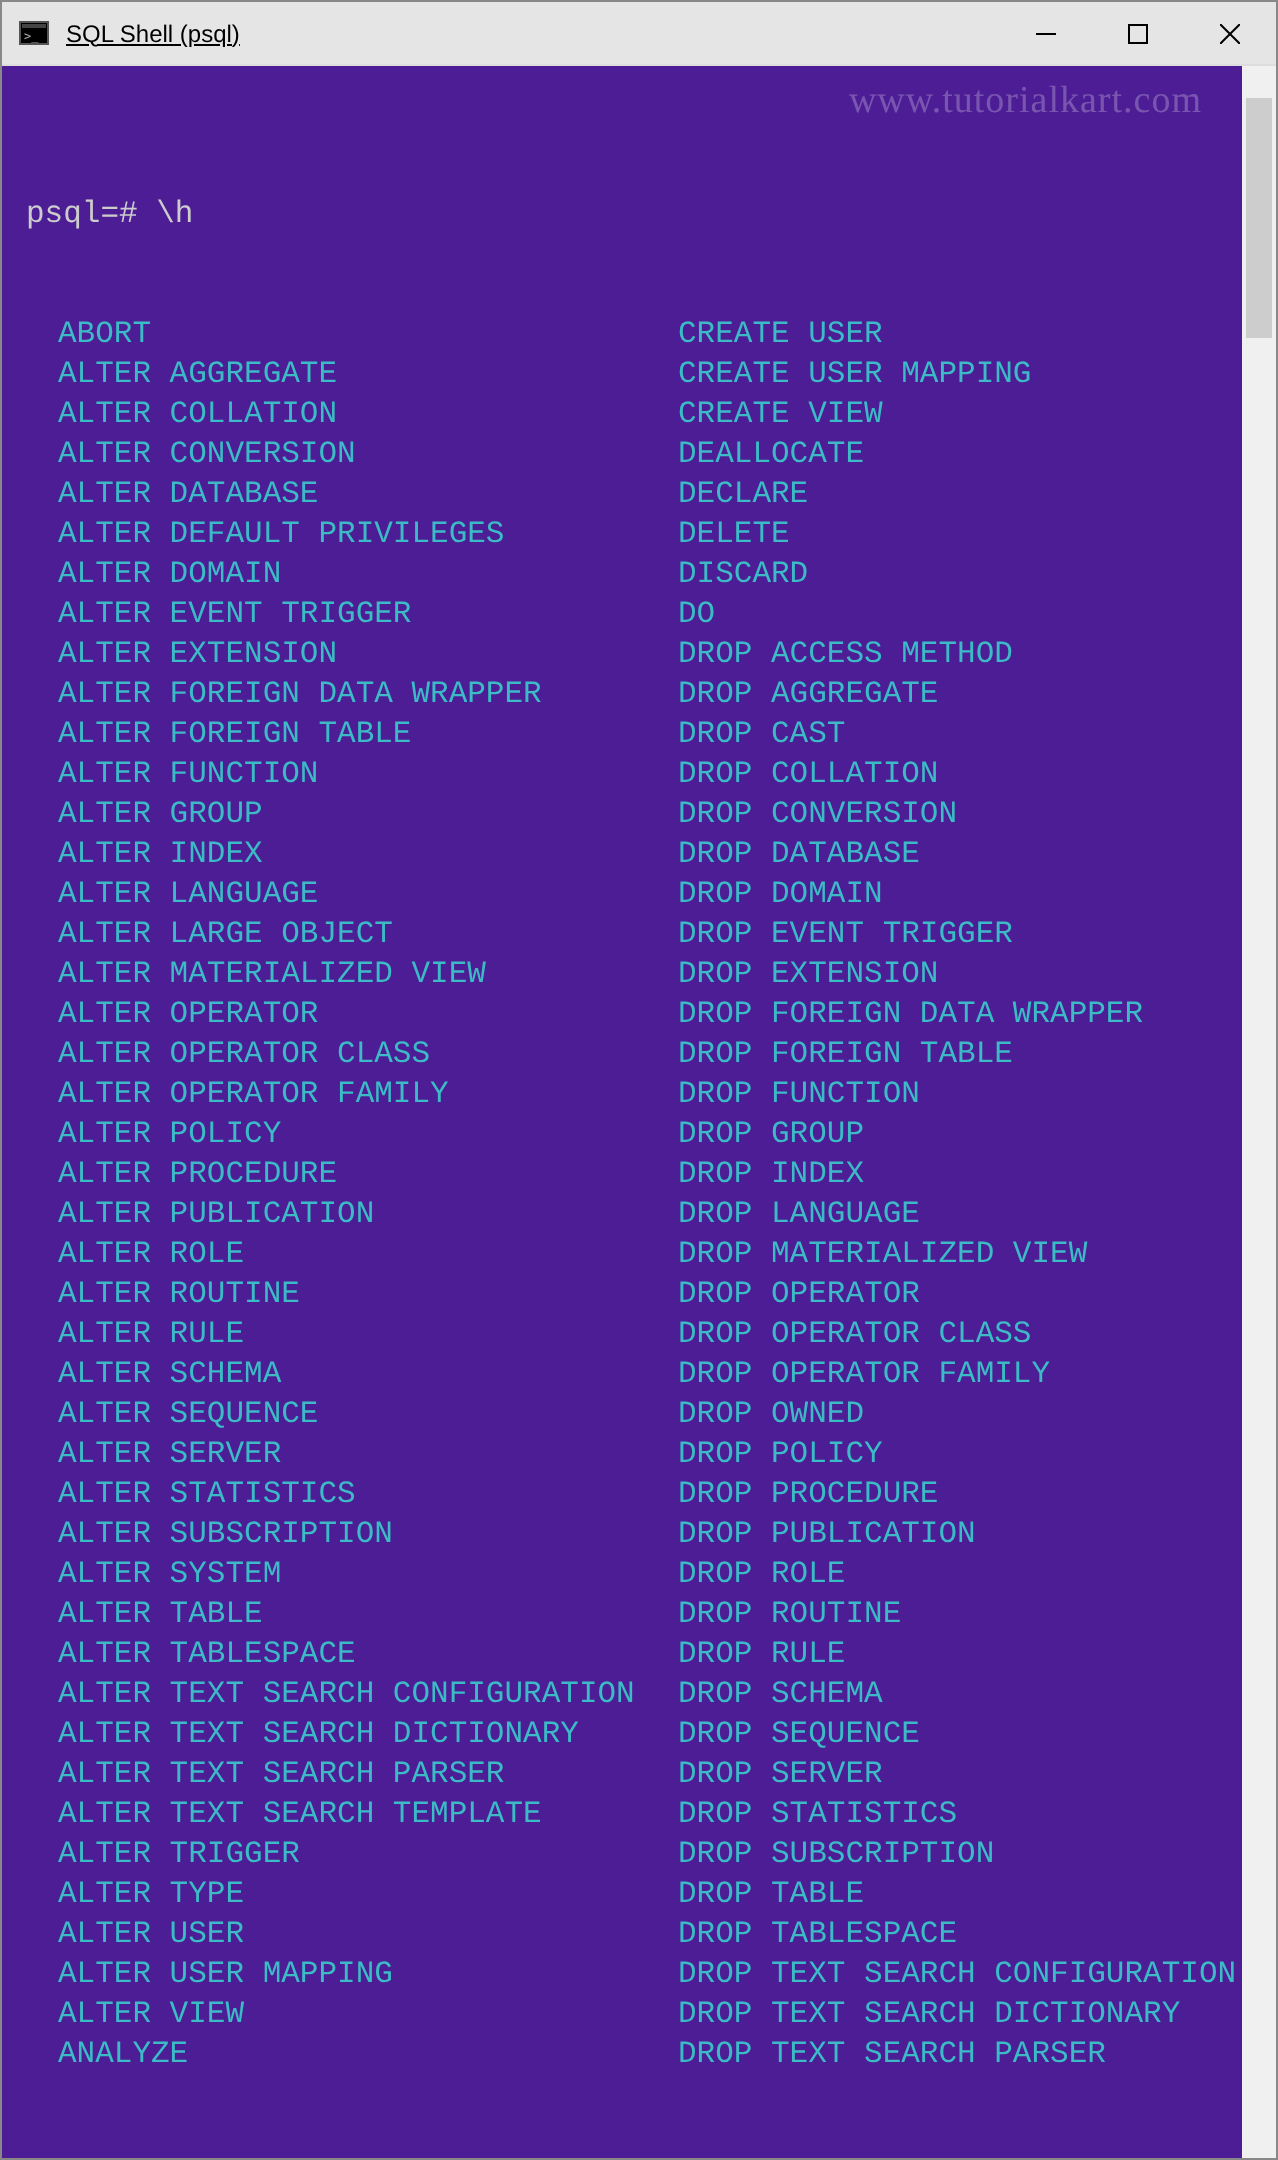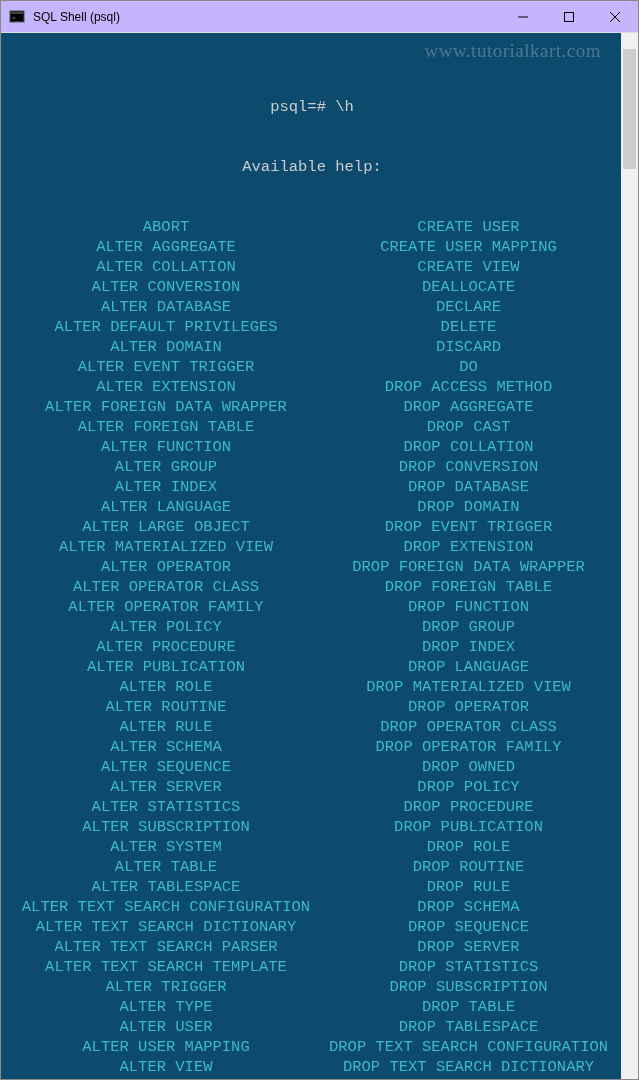--- a/index.html
+++ b/index.html
@@ -10,25 +10,26 @@
     body {
       width: 639px;
       height: 1080px;
       background: #fff;
       font-family: "Consolas", "Courier New", monospace;
       overflow: hidden;
       border: 1px solid #888;
     }
     .titlebar {
       height: 32px;
-      background: #c4b5fd;
+      background: #e5e5e5;
       display: flex;
       align-items: center;
       border-bottom: 1px solid #ddd;
       padding-left: 8px;
+      text-decoration: underline;
     }
     .titlebar .icon-slot {
       width: 16px;
       height: 16px;
       margin-right: 8px;
       display: inline-flex;
       align-items: center;
       justify-content: center;
     }
     .titlebar .icon-slot svg {
@@ -48,30 +49,29 @@
       justify-content: center;
       font-size: 10px;
       color: #000;
       cursor: default;
     }
     .terminal-wrap {
       display: flex;
       height: calc(100% - 32px);
     }
     .terminal {
-      background: #0c4a6e;
+      background: #4c1d95;
       color: #ccc;
       flex: 1;
-      padding: 4px 0 4px 2px;
+      padding: 4px 0 4px 12px;
       font-size: 15.5px;
       line-height: 20px;
       white-space: pre;
       overflow: hidden;
       position: relative;
-      text-align: center;
     }
     .scrollbar-track {
       width: 17px;
       background: #f0f0f0;
       position: relative;
     }
     .scrollbar-thumb {
       position: absolute;
       left: 2px;
       right: 2px;
@@ -138,21 +138,20 @@
         <line x1="0" y1="0" x2="10" y2="10" stroke="#000" stroke-width="1"></line>
         <line x1="10" y1="0" x2="0" y2="10" stroke="#000" stroke-width="1"></line>
       </svg>
   </div>
 </div>
 
 <div class="terminal-wrap">
   <div class="terminal">
     <div class="watermark">www.tutorialkart.com</div>
     <div class="prompt-line">psql=# \h</div>
-    <div class="help-header">Available help:</div>
     <div class="columns">
       <div class="col left" id="col-left"><div class="col-item">ABORT</div><div class="col-item">ALTER AGGREGATE</div><div class="col-item">ALTER COLLATION</div><div class="col-item">ALTER CONVERSION</div><div class="col-item">ALTER DATABASE</div><div class="col-item">ALTER DEFAULT PRIVILEGES</div><div class="col-item">ALTER DOMAIN</div><div class="col-item">ALTER EVENT TRIGGER</div><div class="col-item">ALTER EXTENSION</div><div class="col-item">ALTER FOREIGN DATA WRAPPER</div><div class="col-item">ALTER FOREIGN TABLE</div><div class="col-item">ALTER FUNCTION</div><div class="col-item">ALTER GROUP</div><div class="col-item">ALTER INDEX</div><div class="col-item">ALTER LANGUAGE</div><div class="col-item">ALTER LARGE OBJECT</div><div class="col-item">ALTER MATERIALIZED VIEW</div><div class="col-item">ALTER OPERATOR</div><div class="col-item">ALTER OPERATOR CLASS</div><div class="col-item">ALTER OPERATOR FAMILY</div><div class="col-item">ALTER POLICY</div><div class="col-item">ALTER PROCEDURE</div><div class="col-item">ALTER PUBLICATION</div><div class="col-item">ALTER ROLE</div><div class="col-item">ALTER ROUTINE</div><div class="col-item">ALTER RULE</div><div class="col-item">ALTER SCHEMA</div><div class="col-item">ALTER SEQUENCE</div><div class="col-item">ALTER SERVER</div><div class="col-item">ALTER STATISTICS</div><div class="col-item">ALTER SUBSCRIPTION</div><div class="col-item">ALTER SYSTEM</div><div class="col-item">ALTER TABLE</div><div class="col-item">ALTER TABLESPACE</div><div class="col-item">ALTER TEXT SEARCH CONFIGURATION</div><div class="col-item">ALTER TEXT SEARCH DICTIONARY</div><div class="col-item">ALTER TEXT SEARCH PARSER</div><div class="col-item">ALTER TEXT SEARCH TEMPLATE</div><div class="col-item">ALTER TRIGGER</div><div class="col-item">ALTER TYPE</div><div class="col-item">ALTER USER</div><div class="col-item">ALTER USER MAPPING</div><div class="col-item">ALTER VIEW</div><div class="col-item">ANALYZE</div></div>
       <div class="col" id="col-right"><div class="col-item">CREATE USER</div><div class="col-item">CREATE USER MAPPING</div><div class="col-item">CREATE VIEW</div><div class="col-item">DEALLOCATE</div><div class="col-item">DECLARE</div><div class="col-item">DELETE</div><div class="col-item">DISCARD</div><div class="col-item">DO</div><div class="col-item">DROP ACCESS METHOD</div><div class="col-item">DROP AGGREGATE</div><div class="col-item">DROP CAST</div><div class="col-item">DROP COLLATION</div><div class="col-item">DROP CONVERSION</div><div class="col-item">DROP DATABASE</div><div class="col-item">DROP DOMAIN</div><div class="col-item">DROP EVENT TRIGGER</div><div class="col-item">DROP EXTENSION</div><div class="col-item">DROP FOREIGN DATA WRAPPER</div><div class="col-item">DROP FOREIGN TABLE</div><div class="col-item">DROP FUNCTION</div><div class="col-item">DROP GROUP</div><div class="col-item">DROP INDEX</div><div class="col-item">DROP LANGUAGE</div><div class="col-item">DROP MATERIALIZED VIEW</div><div class="col-item">DROP OPERATOR</div><div class="col-item">DROP OPERATOR CLASS</div><div class="col-item">DROP OPERATOR FAMILY</div><div class="col-item">DROP OWNED</div><div class="col-item">DROP POLICY</div><div class="col-item">DROP PROCEDURE</div><div class="col-item">DROP PUBLICATION</div><div class="col-item">DROP ROLE</div><div class="col-item">DROP ROUTINE</div><div class="col-item">DROP RULE</div><div class="col-item">DROP SCHEMA</div><div class="col-item">DROP SEQUENCE</div><div class="col-item">DROP SERVER</div><div class="col-item">DROP STATISTICS</div><div class="col-item">DROP SUBSCRIPTION</div><div class="col-item">DROP TABLE</div><div class="col-item">DROP TABLESPACE</div><div class="col-item">DROP TEXT SEARCH CONFIGURATION</div><div class="col-item">DROP TEXT SEARCH DICTIONARY</div><div class="col-item">DROP TEXT SEARCH PARSER</div></div>
     </div>
   </div>
   <div class="scrollbar-track">
     <div class="scrollbar-thumb"></div>
   </div>
 </div>
 

